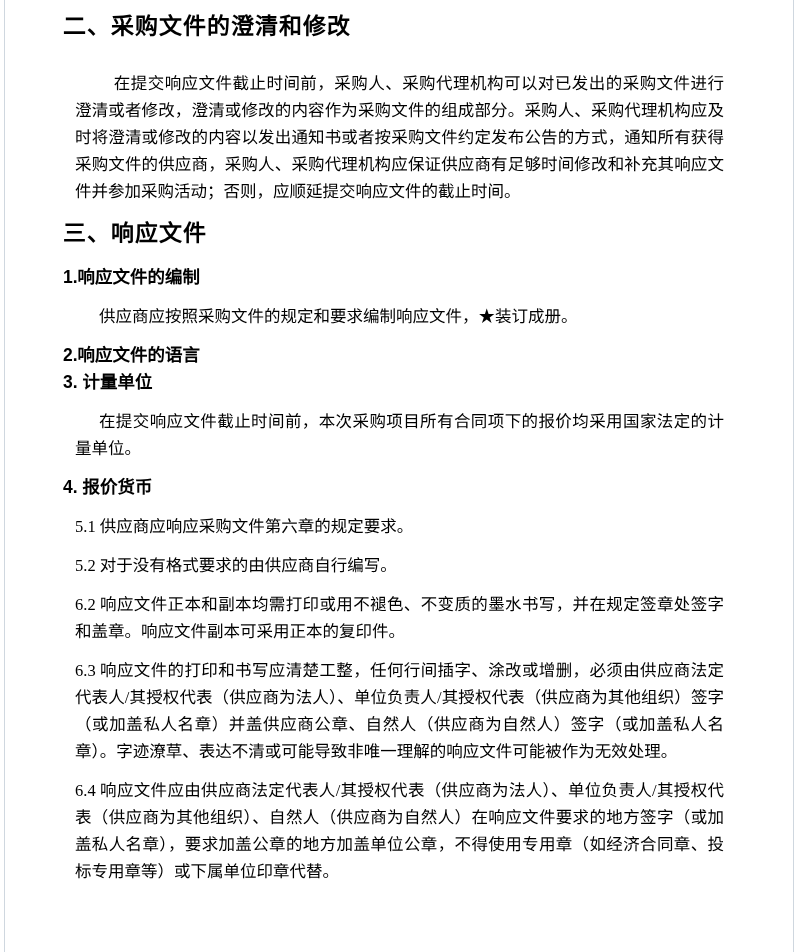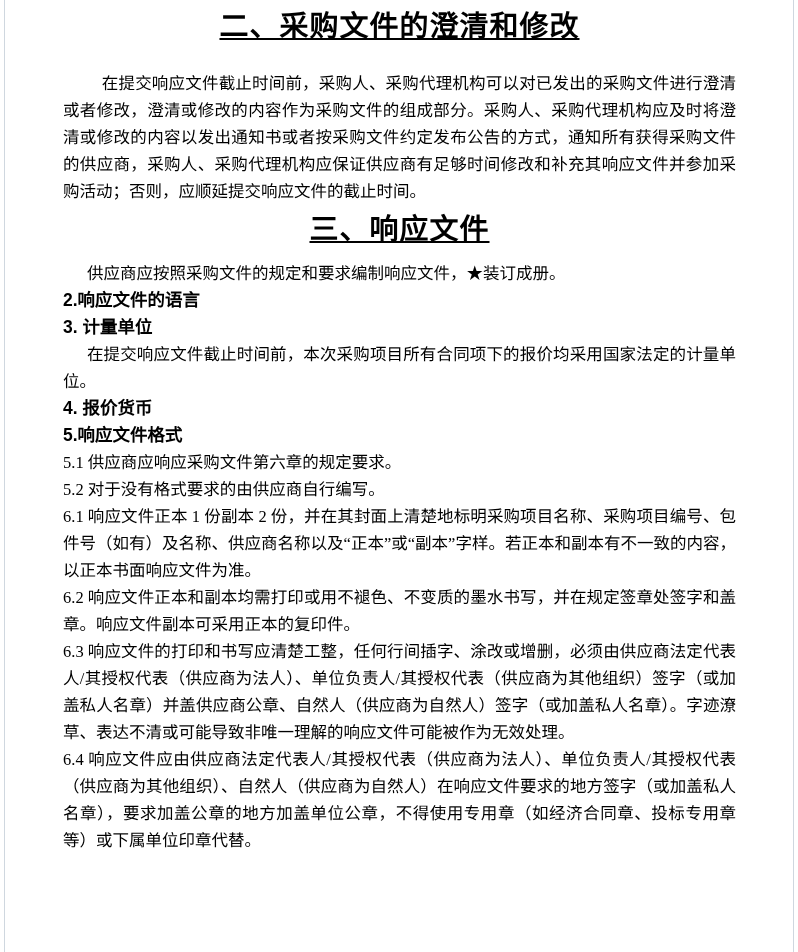--- a/index.html
+++ b/index.html
@@ -18,34 +18,32 @@
   .page-edge.left  { left: 4px; }
   .page-edge.right { right: 4px; }
   .page {
     padding: 0 62px 0 63px;
     box-sizing: border-box;
     width: 798px;
   }
   .doc-title {
     font-family: "Liberation Sans", "DejaVu Sans", sans-serif;
     font-weight: bold;
-    font-size: 29px;
+    font-size: 23px;
     line-height: 32px;
-    text-align: center;
     margin: 0;
     letter-spacing: 1px;
-    text-decoration: underline;
   }
   .doc-title.first  { padding-top: 10px; margin-bottom: 28px; }
   .doc-title.second { margin-top: 8px; margin-bottom: 15px; }
   .body-text {
     font-size: 16.5px;
     line-height: 27px;
     text-align: justify;
-    margin: 0;
+    margin: 12px;
   }
   .indent-2 { text-indent: 2.35em; }
   .indent-1 { text-indent: 1.45em; }
   .clause-heading {
     font-family: "Liberation Sans", "DejaVu Sans", sans-serif;
     font-weight: bold;
     font-size: 17.5px;
     line-height: 27px;
     margin: 0;
     text-align: left;
@@ -58,31 +56,30 @@
 <div class="page-edge right"></div>
 
 <div class="page">
 
   <h1 class="doc-title first">二、采购文件的澄清和修改</h1>
 
   <p class="body-text indent-2">在提交响应文件截止时间前，采购人、采购代理机构可以对已发出的采购文件进行澄清或者修改，澄清或修改的内容作为采购文件的组成部分。采购人、采购代理机构应及时将澄清或修改的内容以发出通知书或者按采购文件约定发布公告的方式，通知所有获得采购文件的供应商，采购人、采购代理机构应保证供应商有足够时间修改和补充其响应文件并参加采购活动；否则，应顺延提交响应文件的截止时间。</p>
 
   <h1 class="doc-title second">三、响应文件</h1>
 
+  <h2 class="clause-heading">1.响应文件的编制</h2>
   <p class="body-text indent-1">供应商应按照采购文件的规定和要求编制响应文件，★装订成册。</p>
 
   <h2 class="clause-heading">2.响应文件的语言</h2>
 
   <h2 class="clause-heading">3. 计量单位</h2>
   <p class="body-text indent-1">在提交响应文件截止时间前，本次采购项目所有合同项下的报价均采用国家法定的计量单位。</p>
 
   <h2 class="clause-heading">4. 报价货币</h2>
 
-  <h2 class="clause-heading">5.响应文件格式</h2>
   <p class="body-text">5.1 供应商应响应采购文件第六章的规定要求。</p>
   <p class="body-text">5.2 对于没有格式要求的由供应商自行编写。</p>
 
-  <p class="body-text">6.1 响应文件正本 1 份副本 2 份，并在其封面上清楚地标明采购项目名称、采购项目编号、包件号（如有）及名称、供应商名称以及“正本”或“副本”字样。若正本和副本有不一致的内容，以正本书面响应文件为准。</p>
   <p class="body-text">6.2 响应文件正本和副本均需打印或用不褪色、不变质的墨水书写，并在规定签章处签字和盖章。响应文件副本可采用正本的复印件。</p>
   <p class="body-text">6.3 响应文件的打印和书写应清楚工整，任何行间插字、涂改或增删，必须由供应商法定代表人/其授权代表（供应商为法人）、单位负责人/其授权代表（供应商为其他组织）签字（或加盖私人名章）并盖供应商公章、自然人（供应商为自然人）签字（或加盖私人名章）。字迹潦草、表达不清或可能导致非唯一理解的响应文件可能被作为无效处理。</p>
   <p class="body-text">6.4 响应文件应由供应商法定代表人/其授权代表（供应商为法人）、单位负责人/其授权代表（供应商为其他组织）、自然人（供应商为自然人）在响应文件要求的地方签字（或加盖私人名章），要求加盖公章的地方加盖单位公章，不得使用专用章（如经济合同章、投标专用章等）或下属单位印章代替。</p>
 
 </div>
 
 </body></html>

